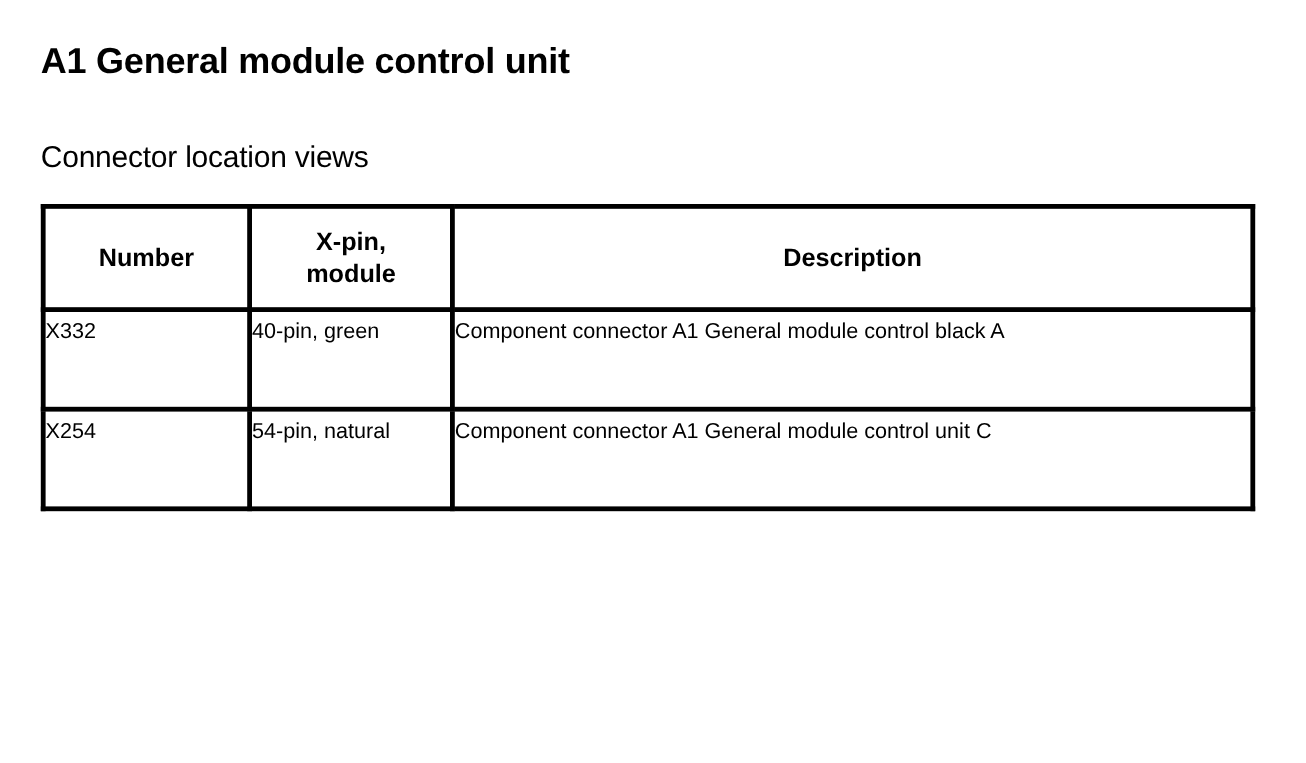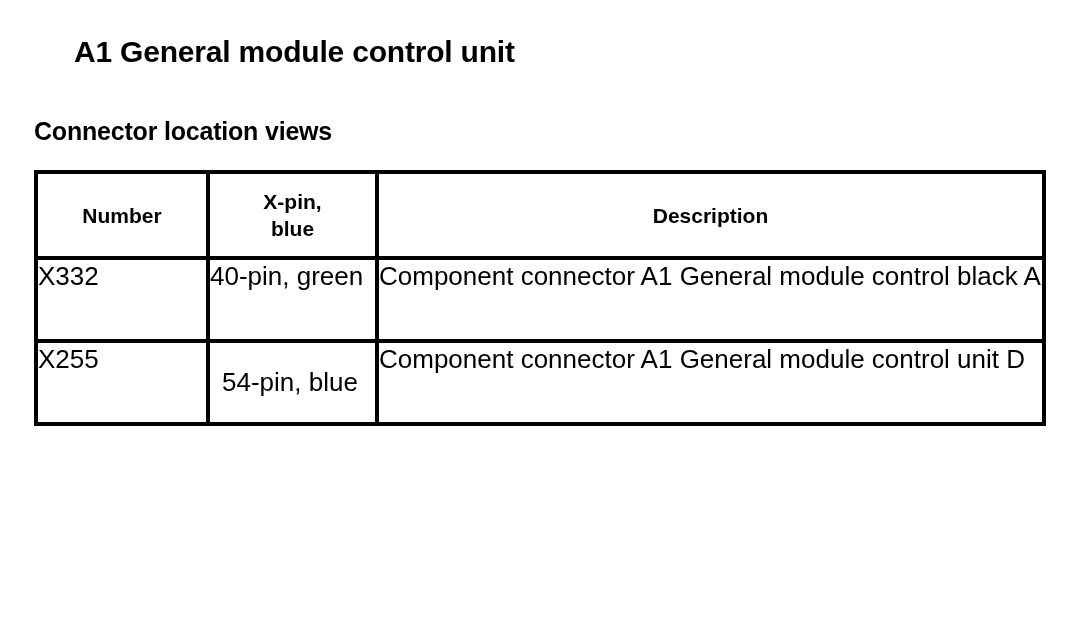--- a/index.html
+++ b/index.html
@@ -22,28 +22,27 @@
   }
   .page-title {
     position: absolute;
     left: 34px;
     top: 12px;
     font-size: 30px;
     font-weight: bold;
     letter-spacing: -0.2px;
     line-height: 40px;
     white-space: nowrap;
-    margin-left: 40px;
   }
   .section-title {
     position: absolute;
     left: 34px;
     top: 94px;
     font-size: 25px;
-    font-weight: bold;
+    font-weight: normal;
     letter-spacing: -0.2px;
     line-height: 32px;
     white-space: nowrap;
   }
   table.connector-table {
     position: absolute;
     left: 34px;
     top: 170px;
     width: 964px;
     border-collapse: collapse;
@@ -64,21 +63,21 @@
     height: 82px;
     text-align: center;
     vertical-align: middle;
     font-size: 21px;
     font-weight: bold;
     line-height: 27px;
     padding: 0 8px;
   }
   table.connector-table tbody td {
     height: 79px;
-    font-size: 26px;
+    font-size: 18px;
     font-weight: normal;
     line-height: 33px;
   }
   td.cell-number {
     vertical-align: middle;
     padding: 0 0 0 12px;
   }
   td.cell-xpin {
     padding: 8px 0 0 12px;
   }
@@ -106,32 +105,32 @@
     <colgroup>
       <col class="col-number">
       <col class="col-xpin">
       <col class="col-desc">
     </colgroup>
     <thead>
       <tr>
         <th>Number</th>
         <th>
           <span class="cell-text">X-pin,</span>
-          <span class="cell-text">blue</span>
+          <span class="cell-text">module</span>
         </th>
         <th>Description</th>
       </tr>
     </thead>
     <tbody>
       <tr>
         <td class="cell-number">X332</td>
         <td class="cell-xpin">40-pin, green</td>
         <td class="cell-desc">Component connector A1 General module control black A</td>
       </tr>
       <tr>
-        <td class="cell-number">X255</td>
-        <td class="cell-xpin single-line">54-pin, blue</td>
-        <td class="cell-desc">Component connector A1 General module control unit D</td>
+        <td class="cell-number">X254</td>
+        <td class="cell-xpin">54-pin, natural</td>
+        <td class="cell-desc">Component connector A1 General module control unit C</td>
       </tr>
     </tbody>
   </table>
 
 </div>
 
 </body></html>

